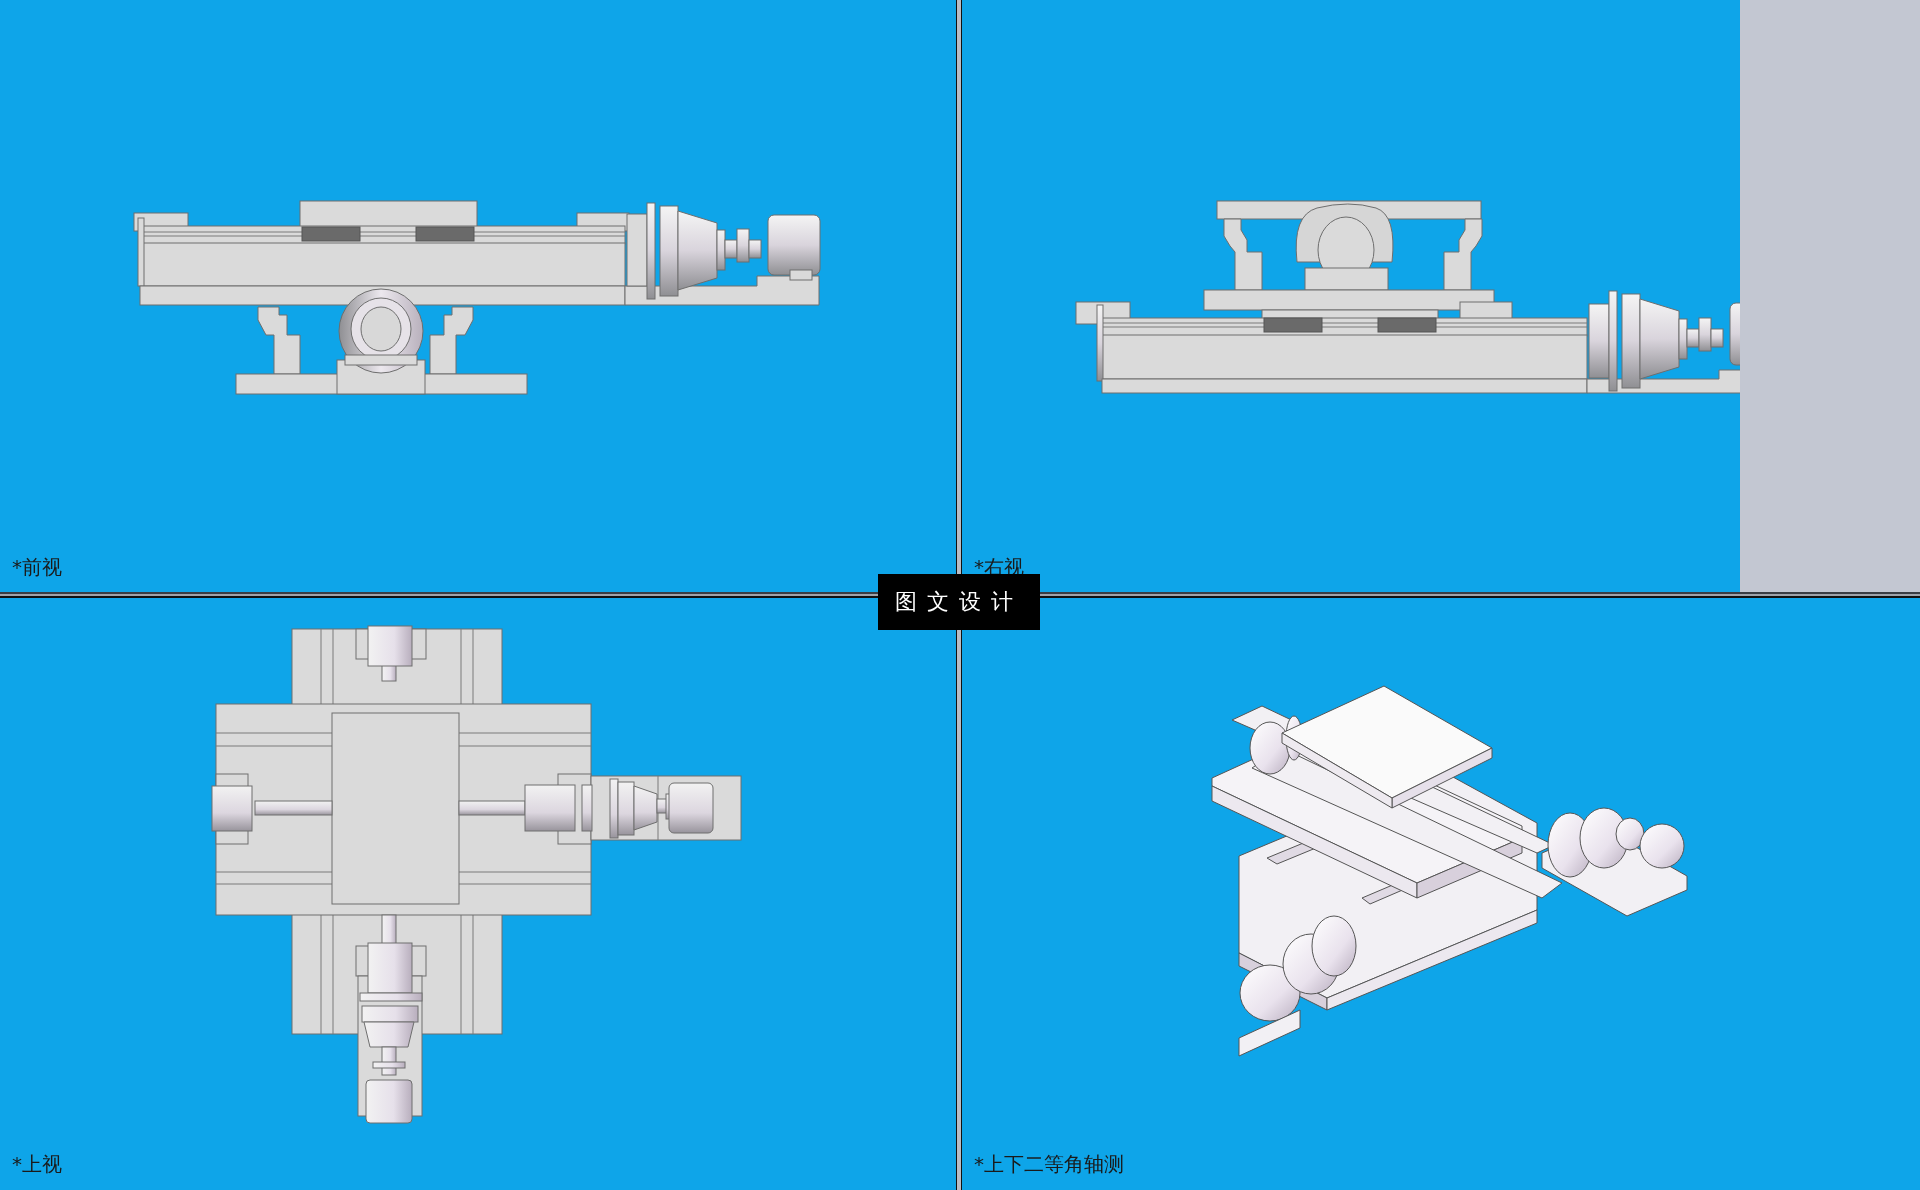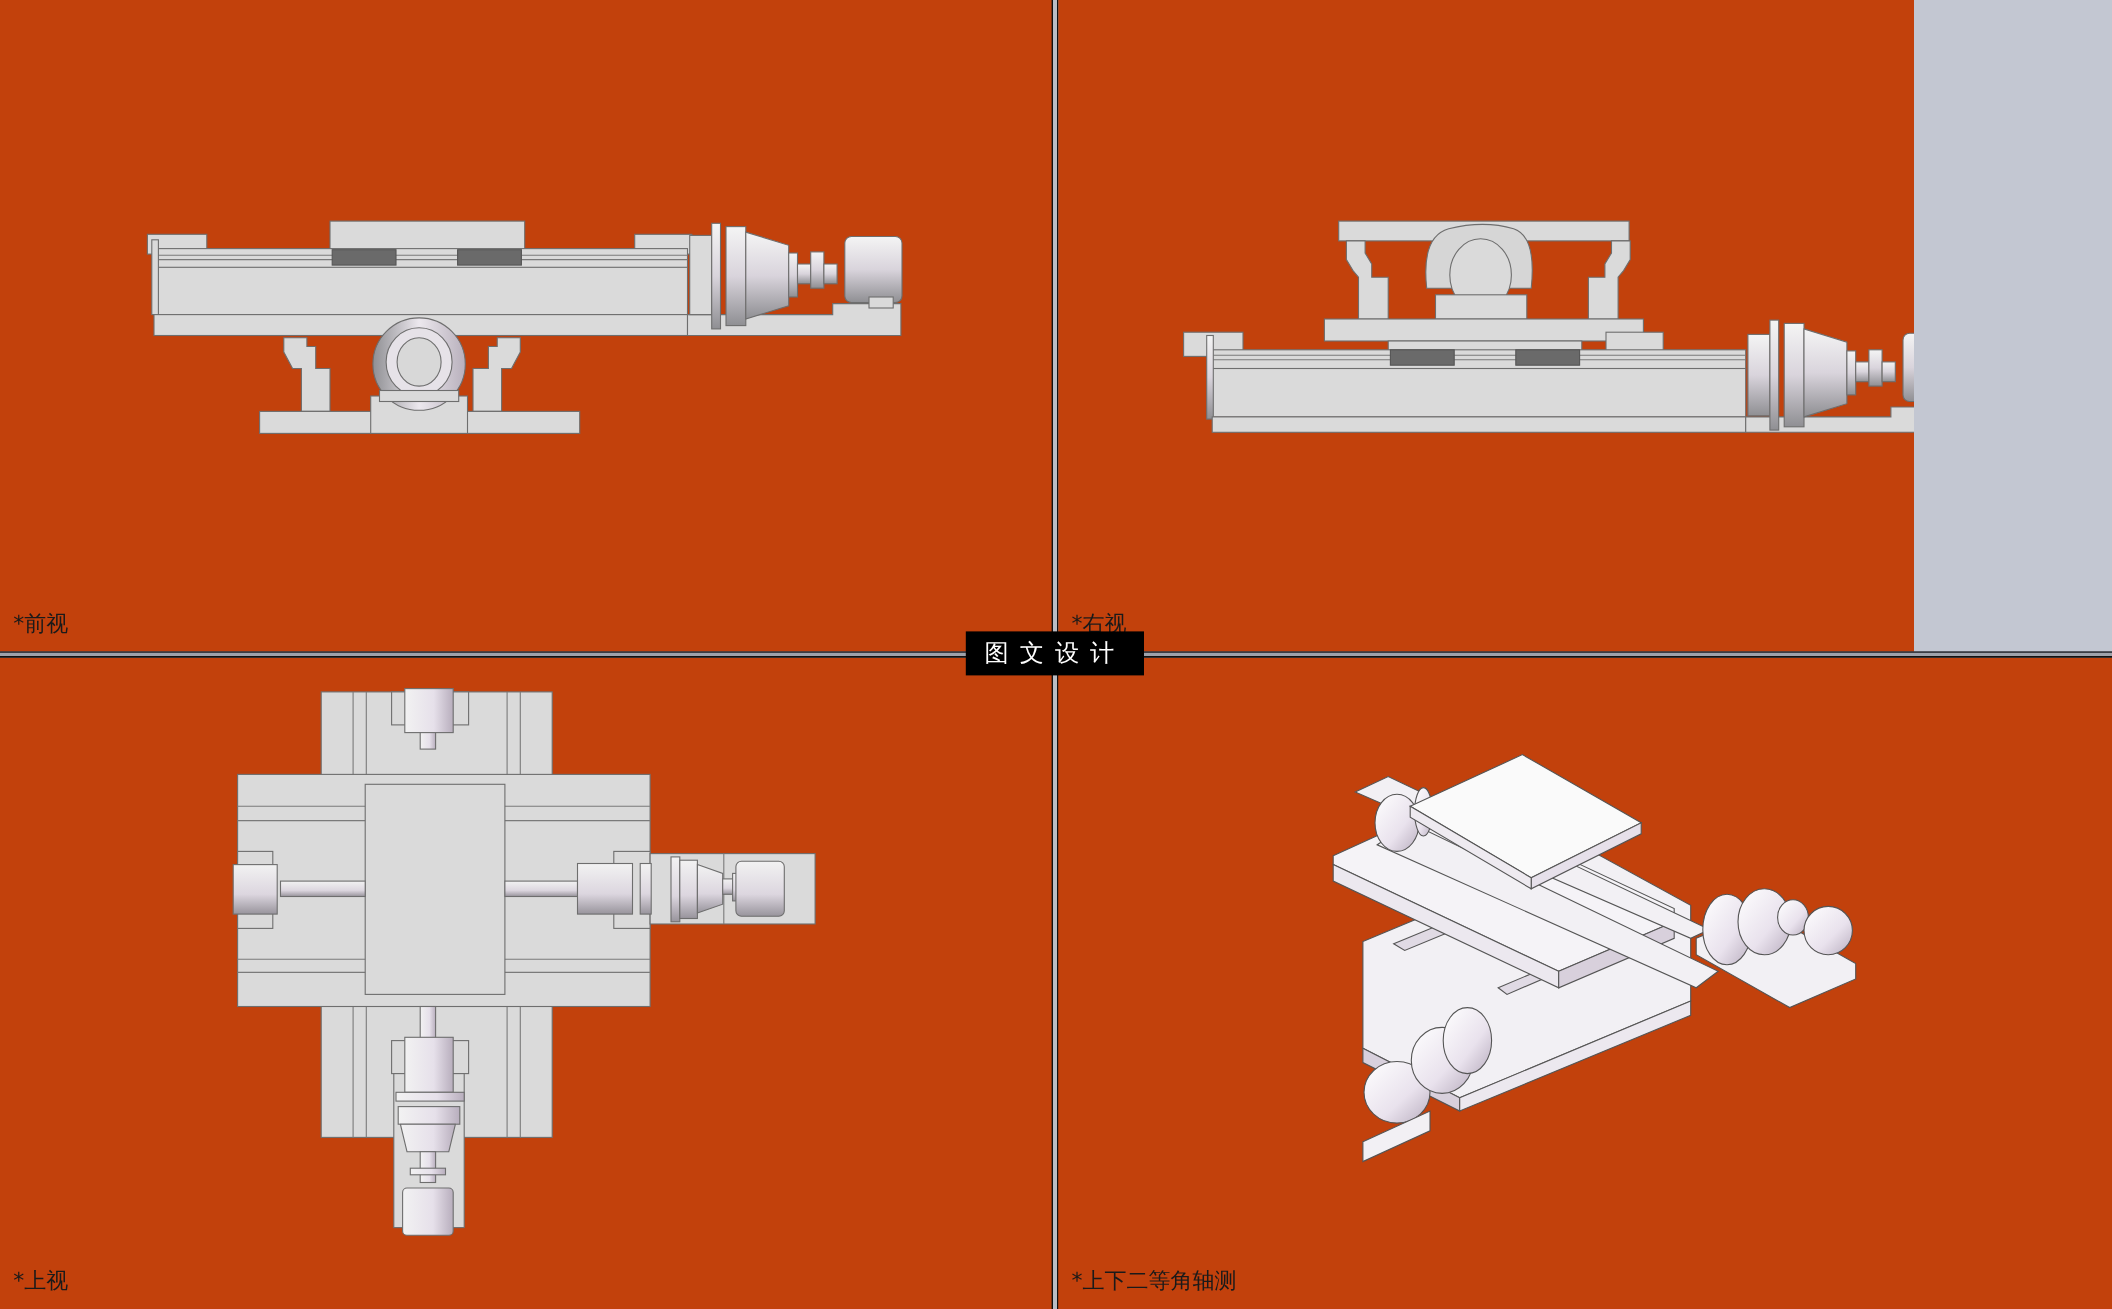--- a/index.html
+++ b/index.html
@@ -1,28 +1,28 @@
 <!DOCTYPE html>
 <html><head>
 <meta charset="utf-8">
 <style>
   html, body { margin:0; padding:0; }
   body { width:1920px; height:1190px; background:#c3c7d2; position:relative; overflow:hidden;
          font-family:"DejaVu Sans","Liberation Sans",sans-serif; }
-  .viewport { position:absolute; background:#c2410c; overflow:hidden; }
+  .viewport { position:absolute; background:#0ea5e9; overflow:hidden; }
   .vp-tl { left:0; top:0; width:957px; height:593px; }
   .vp-tr { left:962px; top:0; width:778px; height:593px; }
-  .vp-bl { left:0; top:598px; width:957px; height:592px;padding-left:40px; }
+  .vp-bl { left:0; top:598px; width:957px; height:592px; }
   .vp-br { left:962px; top:598px; width:958px; height:592px; }
   .vdiv { position:absolute; left:956px; top:0; width:6px; height:1190px;
           background:linear-gradient(90deg,#111 0 1px,#b9bcc4 1px 5px,#111 5px 6px); }
   .hdiv { position:absolute; left:0; top:592px; width:1920px; height:6px;
           background:linear-gradient(180deg,#3a3d44 0 2px,#9ea2aa 2px 4px,#111 4px 6px); }
   .vp-label { position:absolute; font-size:20px; color:#1a1a1a; left:12px; bottom:12px; white-space:nowrap; }
-  .watermark { position:absolute; left:878px; top:574px; width:162px; height:40px; background:#000;
+  .watermark { position:absolute; left:878px; top:574px; width:162px; height:56px; background:#000;
                color:#fff; font-family:Liberation Mono, monospace; font-size:22px;
                display:flex; align-items:center; justify-content:center; letter-spacing:10px; z-index:5; }
   svg { position:absolute; left:0; top:0; }
   .p { fill:#dadada; stroke:#6e6e6e; stroke-width:1; }
   .d { fill:#6a6a6a; stroke:#555; stroke-width:1; }
   .l { stroke:#7a7a7a; stroke-width:1; fill:none; }
 </style>
 </head>
 <body>
 

